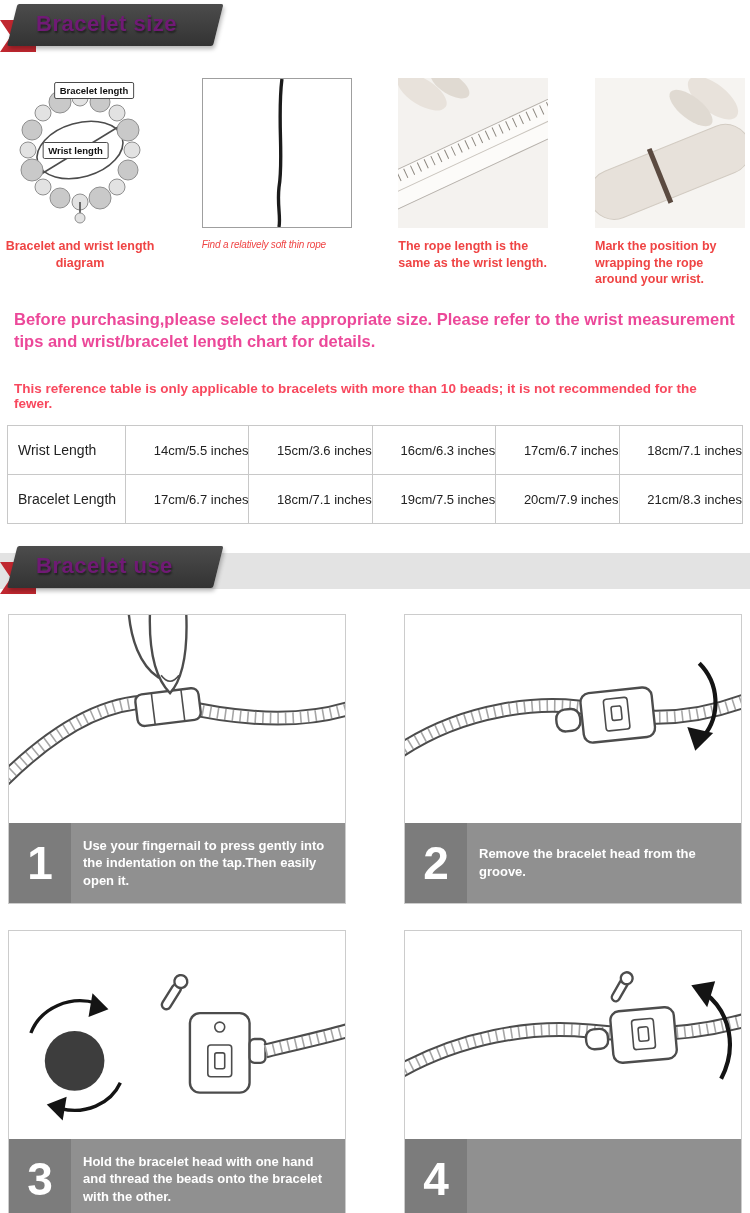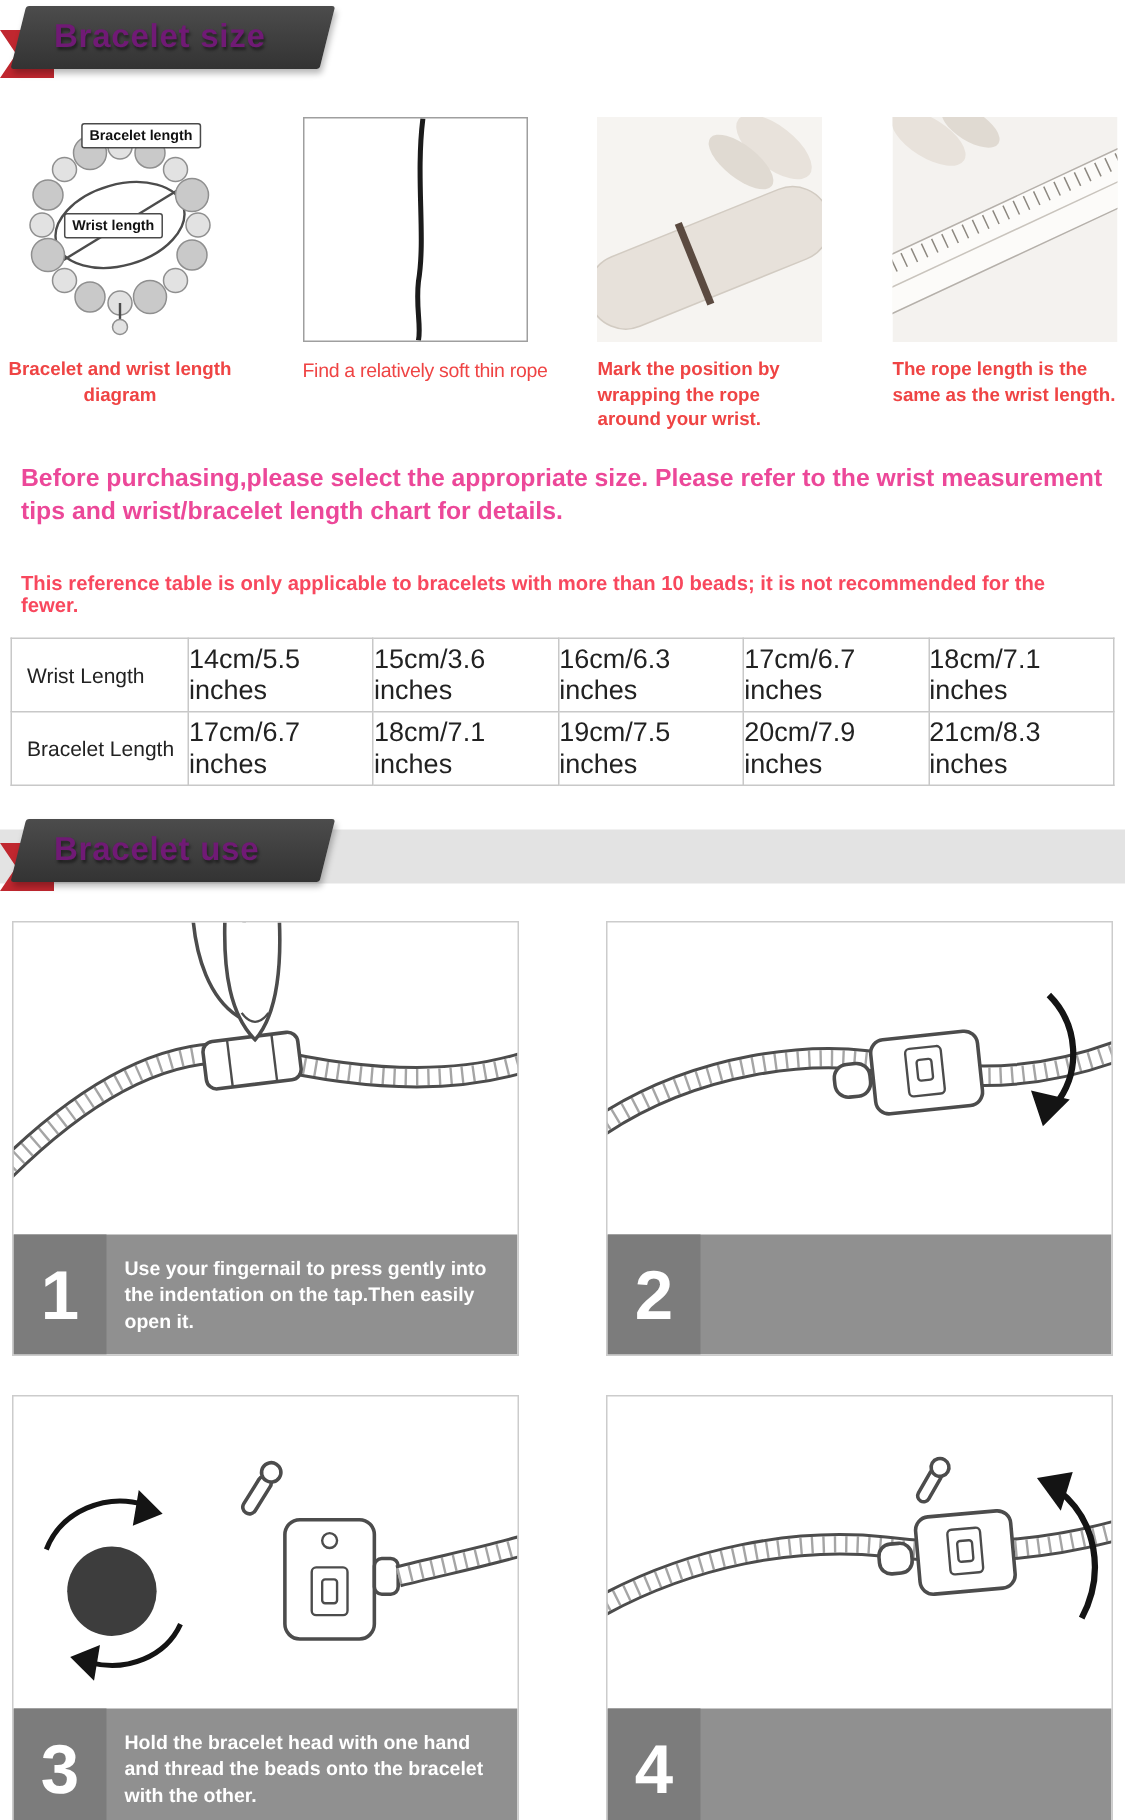--- a/index.html
+++ b/index.html
@@ -47,40 +47,40 @@
   .tag {
     position: absolute; background: #fff; border: 1px solid #4a4a4a;
     font-size: 9.5px; font-weight: bold; color: #111;
     padding: 2px 5px; white-space: nowrap; border-radius: 2px;
   }
   .tag-top { top: 4px; left: 55%; transform: translateX(-42%); }
   .tag-mid { top: 64px; left: 47%; transform: translateX(-50%); }
   .cap { margin-top: 10px; font-size: 12.5px; font-weight: bold; line-height: 1.32; color: #ef4444; }
   .cap-center { text-align: center; }
   .cap-left { text-align: left; }
-  .cap-nowrap { white-space: nowrap; font-weight: normal; font-size: 13px; letter-spacing: -0.2px; }
+  .cap-nowrap { white-space: nowrap; font-weight: normal; font-size: 10px; letter-spacing: -0.2px; font-style: italic; }
 
   
   .intro {
     margin: 20px 14px 0; font-size: 16.5px; font-weight: bold;
     line-height: 1.38; color: #ec4899;
   }
   .note {
     margin: 28px 14px 0; font-size: 13.5px; font-weight: bold;
     color: #f8485e;
   }
 
   
   .size-table {
     border-collapse: collapse; width: 736px; margin: 14px 7px 0;
     table-layout: fixed;
   }
   .size-table td {
-    border: 1px solid #c8c8c8; height: 49px; font-size: 18px;
-    color: #222; text-align: left; vertical-align: middle;
+    border: 1px solid #c8c8c8; height: 49px; font-size: 13px;
+    color: #222; text-align: right; vertical-align: middle;
   }
   .size-table td.rowlabel {
     width: 118px; text-align: left; padding-left: 10px; font-size: 14px;
   }
 
   .banner-area.second { margin-top: 20px; }
 
   
   .steps-grid {
     display: flex; flex-wrap: wrap; justify-content: space-between;
@@ -169,50 +169,50 @@
         <svg class="img-svg" viewBox="0 0 150 150">
           <path d="M 80 0 C 75 40 82 80 77 110 C 75 128 79 140 77 150" stroke="#1b1b1b" stroke-width="3.4" fill="none"></path>
         </svg>
       </div>
       <figcaption class="cap cap-nowrap">Find a relatively soft thin rope</figcaption>
     </figure>
 
     <figure class="m-item">
       <div class="img-box">
         <svg class="img-svg" viewBox="0 0 150 150">
-          <rect width="150" height="150" fill="#f6f4f1"></rect>
-          <g transform="rotate(-22 72 95)">
-            <rect x="-10" y="70" width="170" height="50" rx="25" fill="#e7e1da" stroke="#d2cbc2"></rect>
-            <rect x="62" y="66" width="5" height="58" fill="#5b4a40"></rect>
-          </g>
-          <g>
-            <ellipse cx="118" cy="20" rx="30" ry="14" fill="#e8e2db" transform="rotate(38 118 20)"></ellipse>
-            <ellipse cx="96" cy="30" rx="26" ry="11" fill="#e0dad2" transform="rotate(38 96 30)"></ellipse>
-          </g>
-        </svg>
-      </div>
-      <figcaption class="cap cap-left">Mark the position by wrapping the rope around your wrist.</figcaption>
-    </figure>
-
-    <figure class="m-item">
-      <div class="img-box">
-        <svg class="img-svg" viewBox="0 0 150 150">
           <rect width="150" height="150" fill="#f4f2ef"></rect>
           <g transform="rotate(-25 75 75)">
             <rect x="-45" y="58" width="240" height="36" fill="#fcfbf9" stroke="#b5b0aa"></rect>
             <line x1="-40" y1="65" x2="192" y2="65" stroke="#8d8880" stroke-width="10" stroke-dasharray="1 6.5"></line>
             <line x1="-45" y1="78" x2="195" y2="78" stroke="#c9c4bd" stroke-width="1"></line>
           </g>
           <g>
             <ellipse cx="24" cy="14" rx="28" ry="13" fill="#e8e2db" transform="rotate(32 24 14)"></ellipse>
             <ellipse cx="52" cy="6" rx="22" ry="10" fill="#e0dad2" transform="rotate(32 52 6)"></ellipse>
           </g>
         </svg>
       </div>
       <figcaption class="cap cap-left">The rope length is the same as the wrist length.</figcaption>
+    </figure>
+
+    <figure class="m-item">
+      <div class="img-box">
+        <svg class="img-svg" viewBox="0 0 150 150">
+          <rect width="150" height="150" fill="#f6f4f1"></rect>
+          <g transform="rotate(-22 72 95)">
+            <rect x="-10" y="70" width="170" height="50" rx="25" fill="#e7e1da" stroke="#d2cbc2"></rect>
+            <rect x="62" y="66" width="5" height="58" fill="#5b4a40"></rect>
+          </g>
+          <g>
+            <ellipse cx="118" cy="20" rx="30" ry="14" fill="#e8e2db" transform="rotate(38 118 20)"></ellipse>
+            <ellipse cx="96" cy="30" rx="26" ry="11" fill="#e0dad2" transform="rotate(38 96 30)"></ellipse>
+          </g>
+        </svg>
+      </div>
+      <figcaption class="cap cap-left">Mark the position by wrapping the rope around your wrist.</figcaption>
     </figure>
 
   </section>
 
   <p class="intro">Before purchasing,please select the appropriate size. Please refer to the wrist measurement tips and wrist/bracelet length chart for details.</p>
   <p class="note">This reference table is only applicable to bracelets with more than 10 beads; it is not recommended for the fewer.</p>
 
   <table class="size-table">
     <tbody>
       <tr>
@@ -280,20 +280,21 @@
           <rect class="thin" x="-13" y="-17" width="24" height="32" rx="3"></rect>
           <rect class="thin" x="-6" y="-9" width="10" height="14" rx="2"></rect>
         </g>
         <g>
           <path class="arrowline" d="M 296 48 C 316 68 318 100 300 122"></path>
           <polygon class="arrowhead" points="292,136 310,118 284,112"></polygon>
         </g>
       </svg>
       <div class="step-bar">
         <span class="step-num">2</span>
+        <span class="step-text">Remove the bracelet head from the groove.</span>
       </div>
     </div>
 
     <div class="step-panel">
       <svg class="illus" viewBox="0 0 338 210">
         <circle cx="66" cy="130" r="30" fill="#3d3d3d"></circle>
         <g>
           <path class="arrowline sm" d="M 22 102 C 32 76 62 64 88 72"></path>
           <polygon class="arrowhead" points="100,78 84,62 80,86"></polygon>
         </g>

